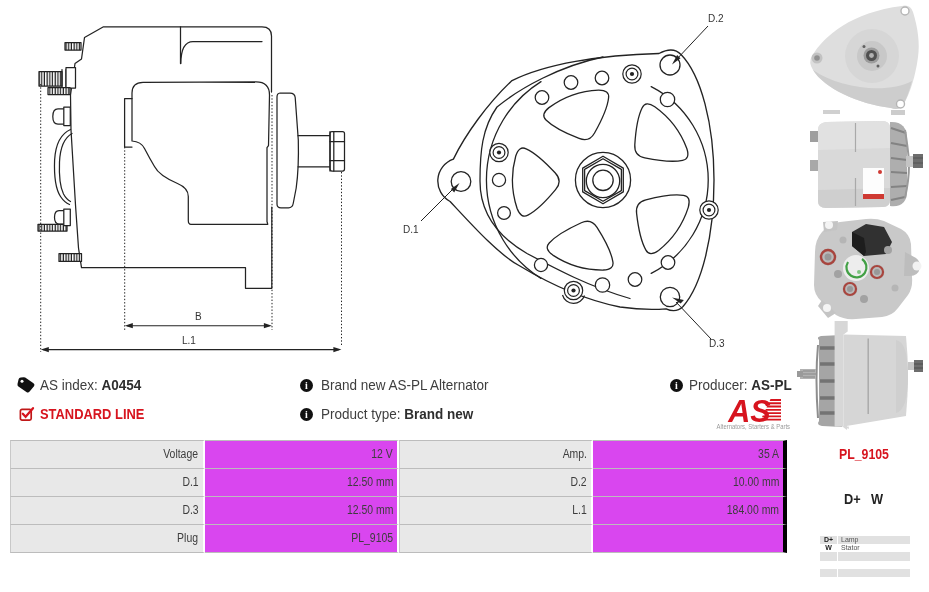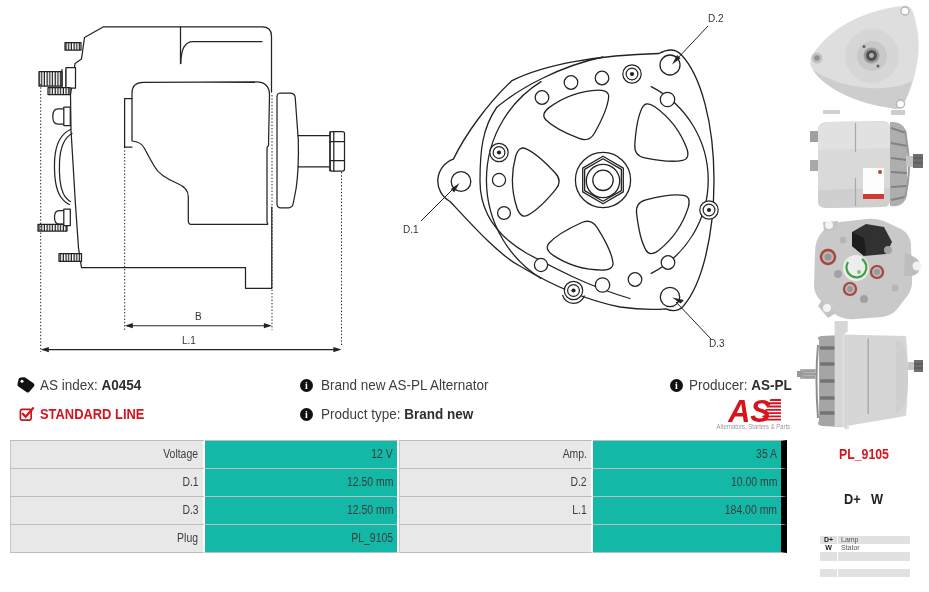--- a/index.html
+++ b/index.html
@@ -7,22 +7,22 @@
 .t{font-size:15px;color:#3e3e3e;white-space:nowrap;transform:scaleX(0.9);transform-origin:0 50%;}
 .b{font-weight:bold;color:#2e2e2e;}
 .red{color:#d7141e;font-weight:bold;}
 .sx86{transform:scaleX(0.86)!important;}
 .ico{position:absolute;width:13px;height:13px;border-radius:50%;background:#111;color:#fff;font-size:10px;font-weight:bold;text-align:center;line-height:13px;font-family:"Liberation Serif",serif;}
 table.main{position:absolute;left:10px;top:440px;border-collapse:separate;border-spacing:0;table-layout:fixed;width:777px;}
 table.main td{height:26.9px;padding:0 4px 0 0;font-size:12px;color:#3d3d3d;text-align:right;vertical-align:middle;border-bottom:1px solid #bcbcbc;}
 table.main td span{display:inline-block;transform:scaleX(0.87);transform-origin:100% 50%;white-space:nowrap;}
 table.main tr.fr td{border-top:1px solid #bcbcbc;}
 td.lab{background:#e8e8e8;border-left:1px solid #c8c8c8;border-right:2px solid #fff;}
-td.val{background:#14b8a6;border-right:2px solid #fff;}
-td.vlast{border-right:6px solid #000000;margin-top:48px;}
+td.val{background:#d946ef;border-right:2px solid #fff;}
+td.vlast{border-right:4px solid #000000;margin-top:48px;}
 </style></head>
 <body>
 <div id="c">
 <svg class="abs" style="left:0;top:0" width="929" height="592" viewBox="0 0 929 592">
 <defs>
 <pattern id="hat" width="2.7" height="10" patternUnits="userSpaceOnUse">
   <rect width="2.7" height="10" fill="#fff"></rect>
   <rect x="0.6" width="1.2" height="10" fill="#1c1c1c"></rect>
 </pattern>
 </defs>

